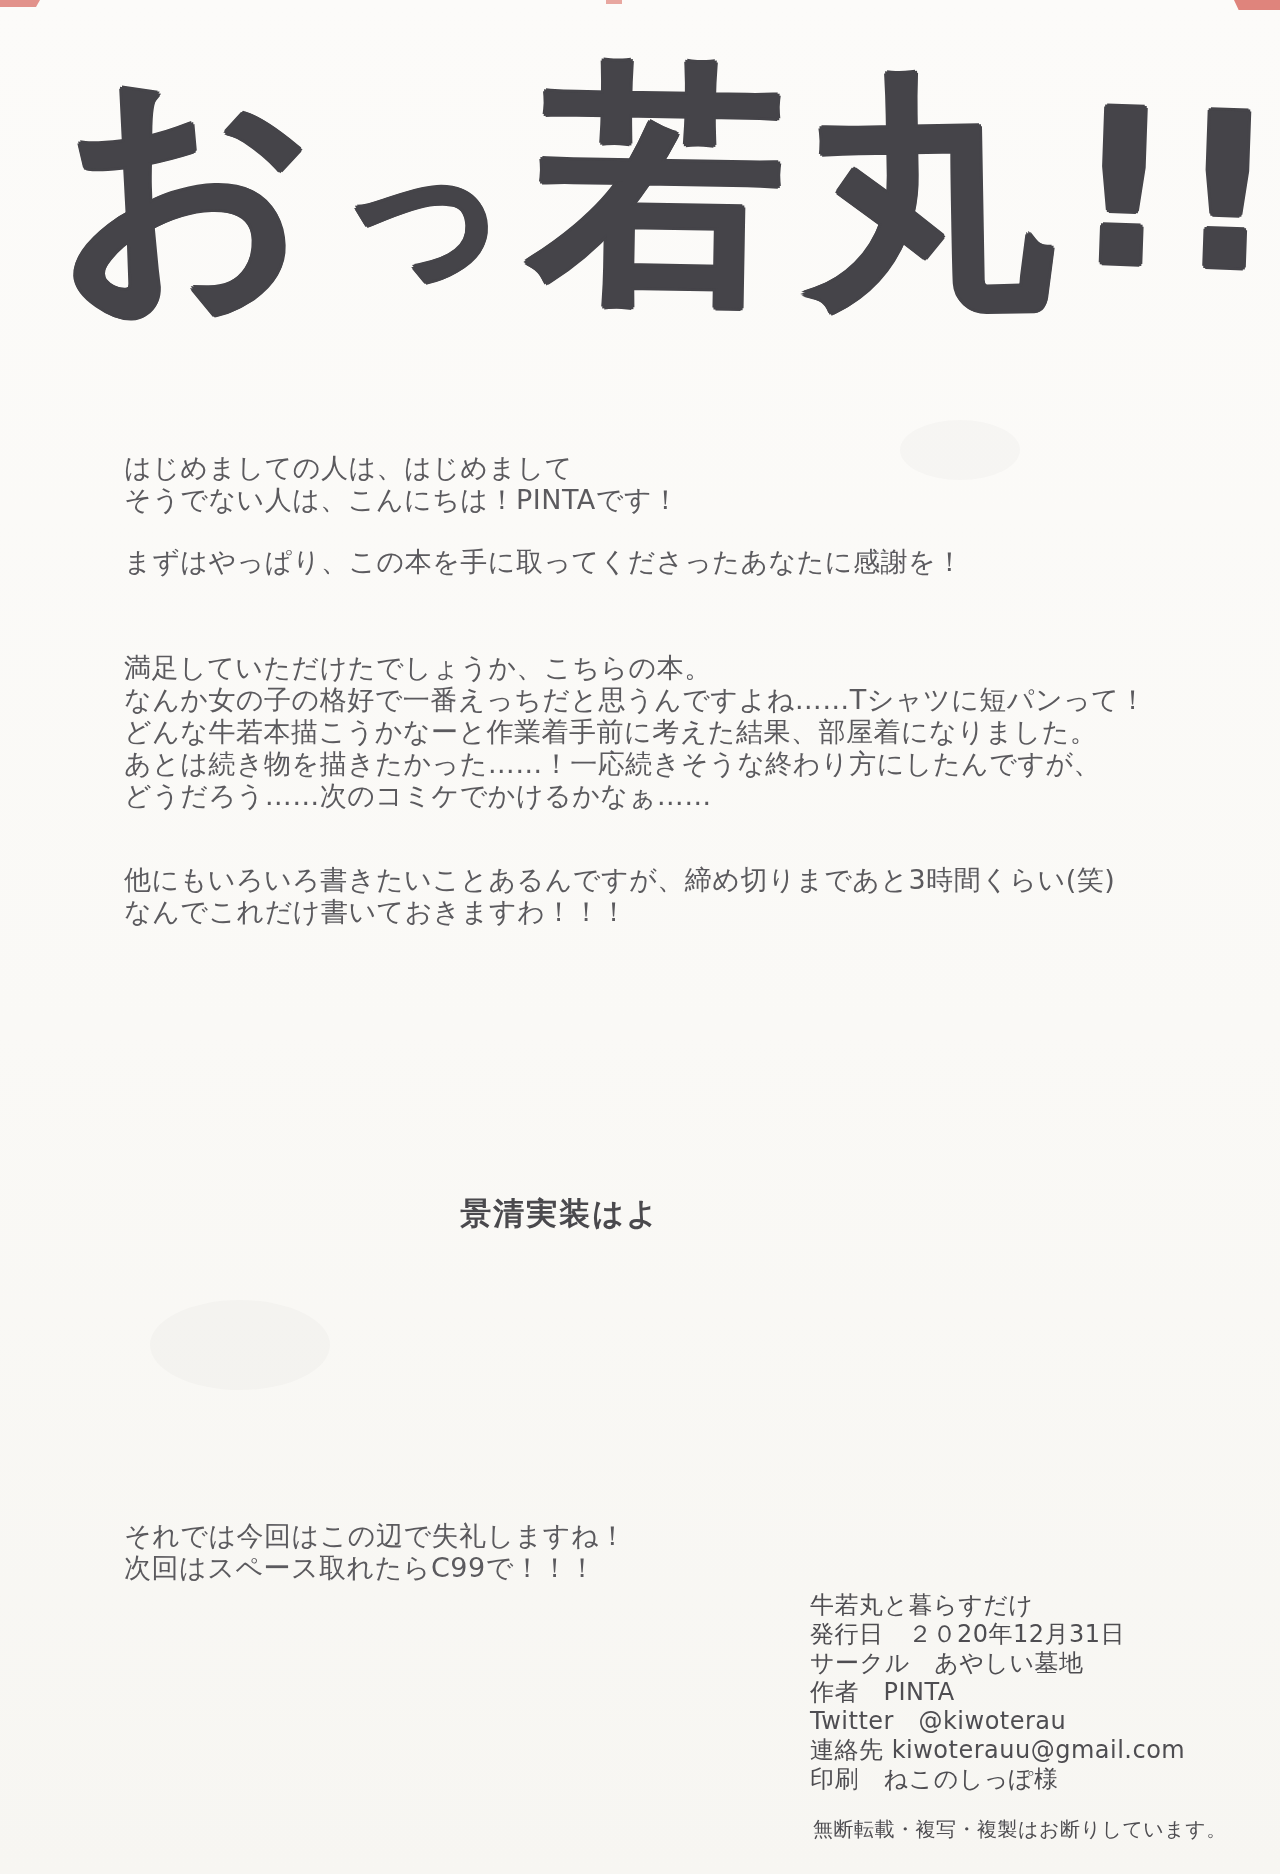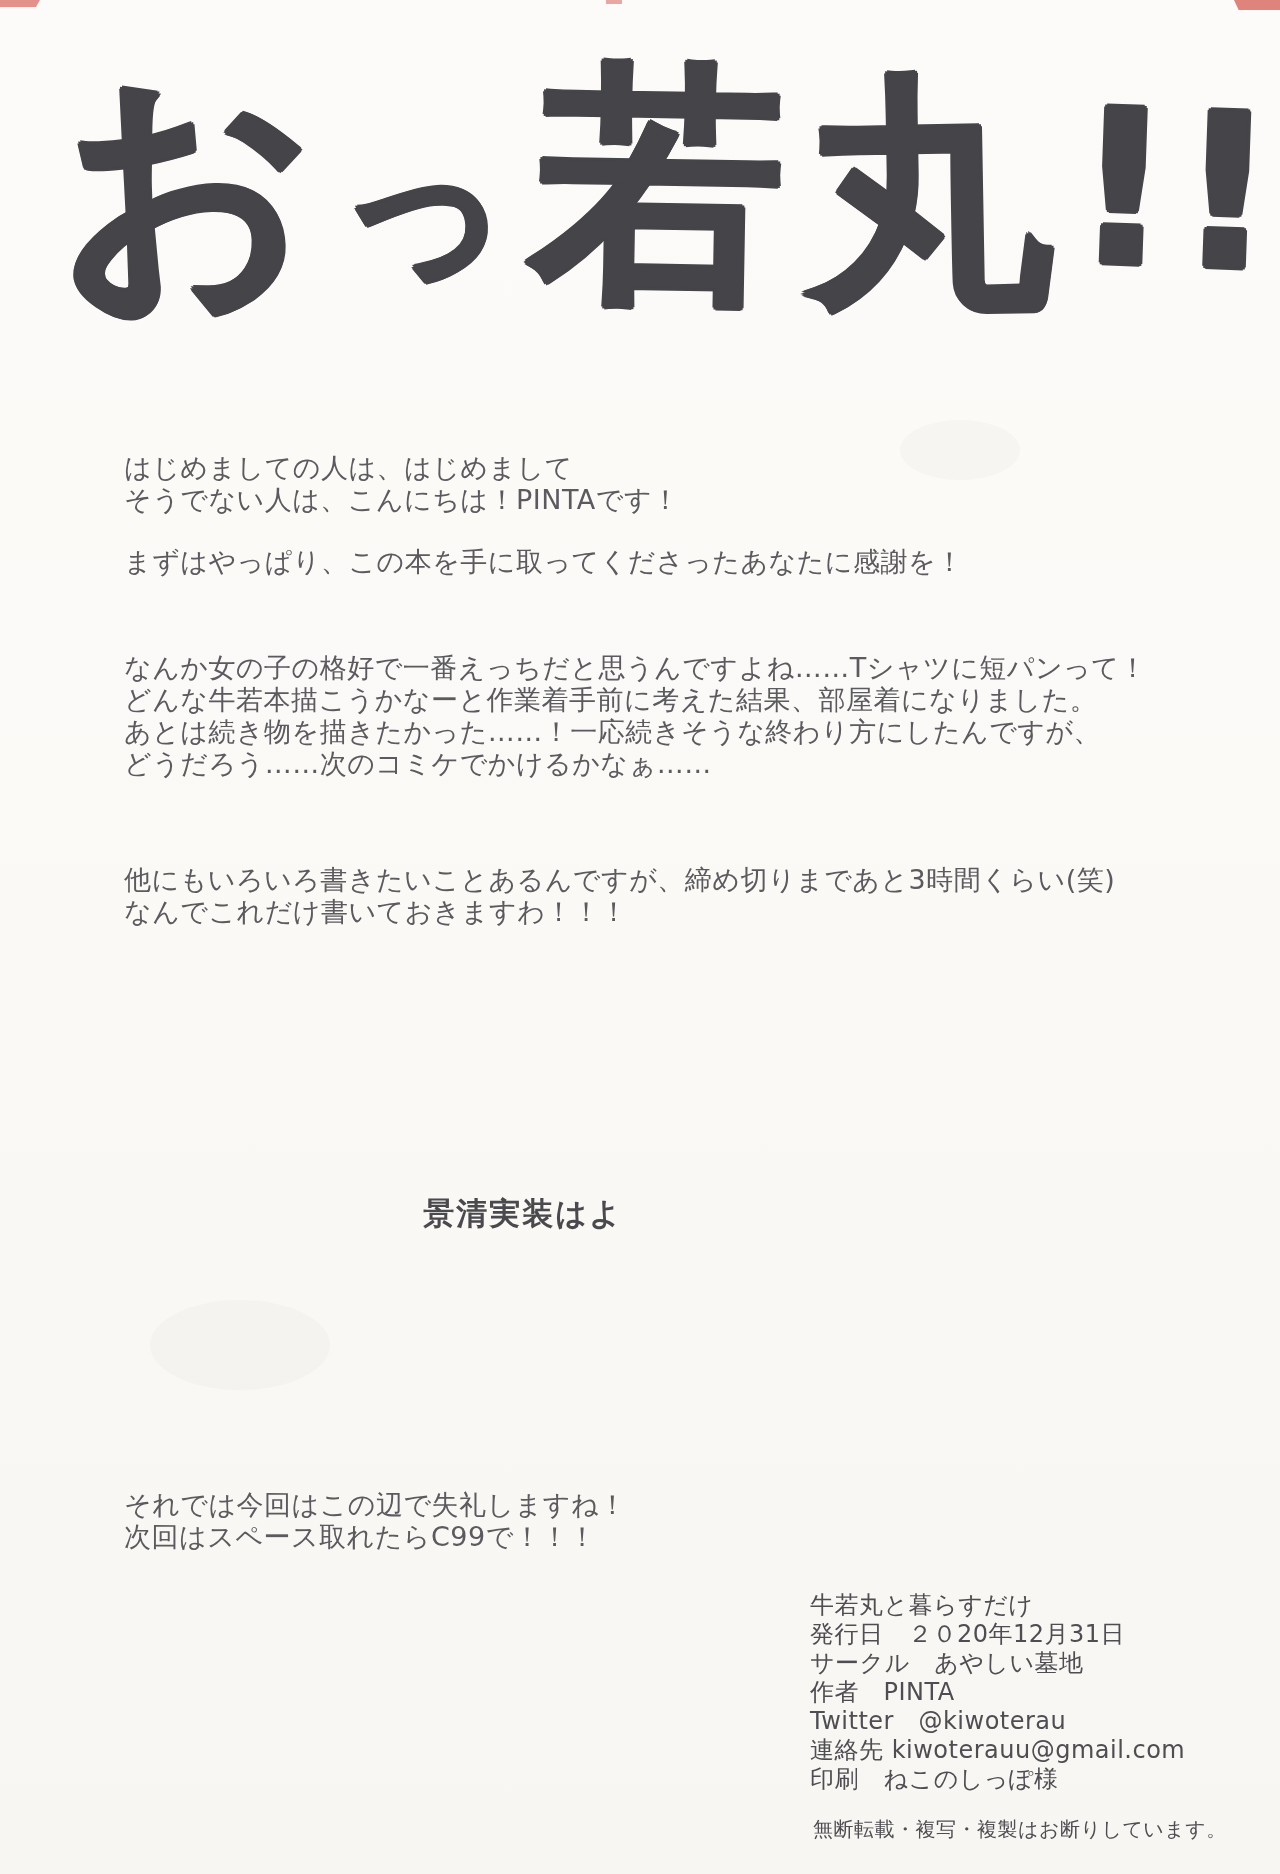--- a/index.html
+++ b/index.html
@@ -42,20 +42,21 @@
   .t-bang{font-size:214px;letter-spacing:6px;transform:rotate(2deg) translateY(-8px);}
 
   .block{position:absolute;left:108px;}
   .line{font-size:27px;line-height:32px;white-space:nowrap;letter-spacing:.5px;margin-left:16px;}
 
   .note{
     position:absolute;top:1193px;left:0;width:1046px;
     text-align:center;
     font-size:31px;font-weight:bold;color:#4a494d;
     letter-spacing:2px;
+    padding-left:37px;
   }
 
   .colophon{position:absolute;left:810px;top:1591px;color:#4e4d51;}
   .colophon .cline{font-size:24px;line-height:29px;white-space:nowrap;letter-spacing:.5px;}
 
   .copyright{
     position:absolute;left:777px;top:1816px;
     font-size:20px;color:#4e4d51;white-space:nowrap;letter-spacing:.5px;margin-left:36px;
   }
 </style>
@@ -77,34 +78,35 @@
   <div class="block" style="top:452px">
     <div class="line">はじめましての人は、はじめまして</div>
     <div class="line">そうでない人は、こんにちは！PINTAです！</div>
   </div>
 
   <div class="block" style="top:546px">
     <div class="line">まずはやっぱり、この本を手に取ってくださったあなたに感謝を！</div>
   </div>
 
   <div class="block" style="top:652px">
+    <div class="line">満足していただけたでしょうか、こちらの本。</div>
     <div class="line">なんか女の子の格好で一番えっちだと思うんですよね……Tシャツに短パンって！</div>
     <div class="line">どんな牛若本描こうかなーと作業着手前に考えた結果、部屋着になりました。</div>
     <div class="line">あとは続き物を描きたかった……！一応続きそうな終わり方にしたんですが、</div>
     <div class="line">どうだろう……次のコミケでかけるかなぁ……</div>
   </div>
 
   <div class="block" style="top:864px">
     <div class="line">他にもいろいろ書きたいことあるんですが、締め切りまであと3時間くらい(笑)</div>
     <div class="line">なんでこれだけ書いておきますわ！！！</div>
   </div>
 
   <div class="note">景清実装はよ</div>
 
-  <div class="block" style="top:1489px">
+  <div class="block" style="top:1520px">
     <div class="line">それでは今回はこの辺で失礼しますね！</div>
     <div class="line">次回はスペース取れたらC99で！！！</div>
   </div>
 
   <div class="colophon">
     <div class="cline">牛若丸と暮らすだけ</div>
     <div class="cline">発行日　２０20年12月31日</div>
     <div class="cline">サークル　あやしい墓地</div>
     <div class="cline">作者　PINTA</div>
     <div class="cline">Twitter　@kiwoterau</div>

